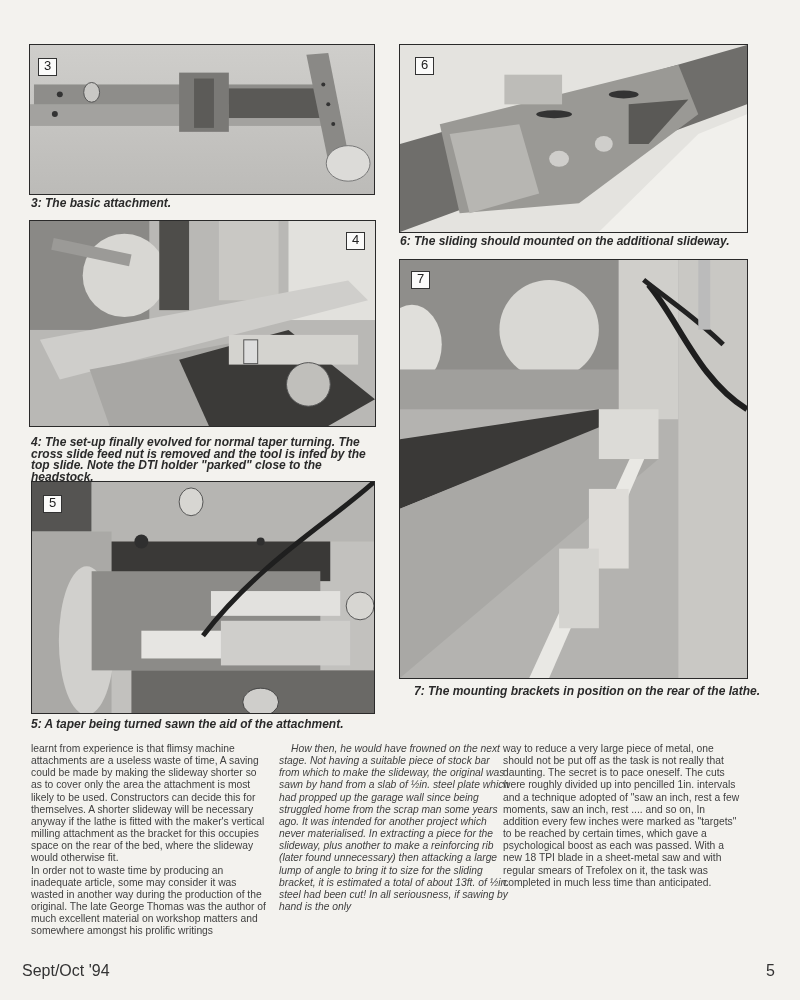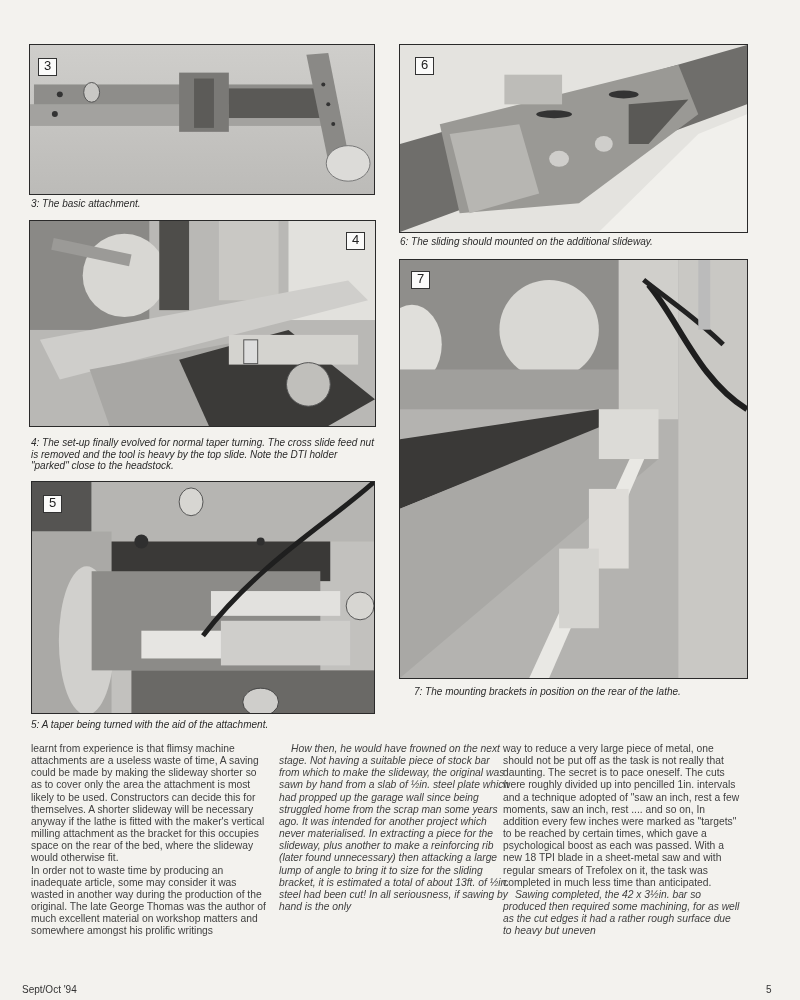--- a/index.html
+++ b/index.html
@@ -1,24 +1,24 @@
 <!DOCTYPE html>
 <html><head>
 <meta charset="utf-8">
 <style>
   html,body{margin:0;padding:0;}
   body{width:800px;height:1000px;background:#f3f2ee;position:relative;overflow:hidden;font-family:"Liberation Sans",sans-serif;color:#3a3a3a;}
   .photo{position:absolute;border:1.5px solid #2a2a2a;overflow:hidden;box-sizing:border-box;}
   .photo svg{display:block;width:100%;height:100%;}
   .fig-num{position:absolute;background:#fbfbfa;border:1.5px solid #333;font-size:13px;line-height:14px;width:17px;height:16px;text-align:center;color:#222;font-family:"Liberation Sans",sans-serif;}
-  .caption{position:absolute;font-style:italic;font-weight:normal;font-size:10px;line-height:11.5px;color:#2a2a2a;}
+  .caption{position:absolute;font-style:italic;font-weight:bold;font-size:12px;line-height:11.5px;color:#2a2a2a;}
   .col{position:absolute;font-size:10.3px;line-height:12.15px;color:#3f3f3f;top:743px;}
   .col p{margin:0;}
   .col p.indent{text-indent:12px;font-style:italic;}
-  .folio{position:absolute;top:984px;font-size:10px;color:#333;}
+  .folio{position:absolute;top:962px;font-size:16px;color:#333;}
 </style>
 </head>
 <body>
 
 <div class="photo" style="left:29px;top:44px;width:346px;height:151px;">
   <svg viewBox="0 0 346 151" preserveAspectRatio="none">
     <defs>
         <linearGradient id="g3" x1="0" y1="0" x2="0" y2="1">
           <stop offset="0" stop-color="#cfcecb"></stop>
           <stop offset="1" stop-color="#bcbbb8"></stop>
@@ -54,21 +54,21 @@
     <rect x="260" y="0" width="87" height="100" fill="#e2e1dd"></rect>
     <polygon points="10,120 320,60 340,80 30,160" fill="#cfcecb"></polygon>
     <polygon points="60,150 220,120 230,207 80,207" fill="#a8a7a4"></polygon>
     <polygon points="150,140 260,110 347,180 300,207 180,207" fill="#3b3a38"></polygon>
     <rect x="200" y="115" width="130" height="30" fill="#d4d3cf"></rect>
     <ellipse cx="280" cy="165" rx="22" ry="22" fill="#c0bfbb" stroke="#555"></ellipse>
     <rect x="215" y="120" width="14" height="24" fill="#ddd" stroke="#555"></rect>
   </svg>
   <div class="fig-num" style="left:316px;top:11px;">4</div>
 </div>
-<div class="caption" style="left:31px;top:437px;width:346px;">4: The set-up finally evolved for normal taper turning.  The cross slide feed nut is removed and the tool is heavy by the top slide. Note the DTI holder "parked" close to the headstock.</div>
+<div class="caption" style="left:31px;top:437px;width:346px;">4: The set-up finally evolved for normal taper turning.  The cross slide feed nut is removed and the tool is infed by the top slide. Note the DTI holder "parked" close to the headstock.</div>
 
 <div class="photo" style="left:31px;top:481px;width:344px;height:233px;">
   <svg viewBox="0 0 344 233" preserveAspectRatio="none">
     <rect width="344" height="233" fill="#c2c1be"></rect>
     <rect x="0" y="0" width="60" height="50" fill="#555452"></rect>
     <rect x="60" y="0" width="284" height="60" fill="#b6b5b2"></rect>
     <rect x="0" y="50" width="80" height="183" fill="#aaa9a6"></rect>
     <rect x="80" y="60" width="220" height="40" fill="#3a3937"></rect>
     <ellipse cx="55" cy="160" rx="28" ry="75" fill="#d1d0cd"></ellipse>
     <rect x="60" y="90" width="230" height="100" fill="#8c8b88"></rect>
@@ -78,21 +78,21 @@
     <rect x="100" y="190" width="244" height="43" fill="#6a6966"></rect>
     <path d="M344,0 C300,40 230,80 172,155" stroke="#1f1f1f" stroke-width="5" fill="none"></path>
     <circle cx="110" cy="60" r="7" fill="#2f2f2f"></circle>
     <circle cx="230" cy="60" r="4" fill="#2f2f2f"></circle>
     <ellipse cx="160" cy="20" rx="12" ry="14" fill="#d7d6d2" stroke="#555"></ellipse>
     <ellipse cx="330" cy="125" rx="14" ry="14" fill="#d7d6d2" stroke="#555"></ellipse>
     <ellipse cx="230" cy="222" rx="18" ry="14" fill="#cfcecb" stroke="#444"></ellipse>
   </svg>
   <div class="fig-num" style="left:11px;top:13px;">5</div>
 </div>
-<div class="caption" style="left:31px;top:719px;width:346px;">5: A taper being turned with the aid of the attachment.</div>
+<div class="caption" style="left:31px;top:719px;width:346px;">5: A taper being turned sawn the aid of the attachment.</div>
 
 <div class="photo" style="left:399px;top:44px;width:349px;height:189px;">
   <svg viewBox="0 0 349 189" preserveAspectRatio="none">
     <rect width="349" height="189" fill="#e4e3df"></rect>
     <polygon points="0,100 349,0 349,60 0,189" fill="#6f6e6b"></polygon>
     <polygon points="40,80 280,20 300,70 180,160 60,170" fill="#9a9995"></polygon>
     <polygon points="50,90 120,80 140,150 70,170" fill="#b7b6b2"></polygon>
     <polygon points="230,60 290,55 250,100 230,100" fill="#5a5956"></polygon>
     <rect x="105" y="30" width="58" height="30" fill="#bdbcb8"></rect>
     <ellipse cx="160" cy="115" rx="10" ry="8" fill="#cfcecb"></ellipse>
@@ -130,17 +130,16 @@
 
 <div class="col" style="left:31px;width:235px;">
   <p>learnt from experience is that flimsy machine attachments are a useless waste of time, A saving could be made by making the slideway shorter so as to cover only the area the attachment is most likely to be used. Constructors can decide this for themselves. A shorter slideway will be necessary anyway if the lathe is fitted with the maker's vertical milling attachment as the bracket for this occupies space on the rear of the bed, where the slideway would otherwise fit.</p>
   <p>In order not to waste time by producing an inadequate article, some may consider it was wasted in another way during the production of the original. The late George Thomas was the author of much excellent material on workshop matters and somewhere amongst his prolific writings</p>
 </div>
 <div class="col" style="left:279px;width:234px;">
   <p class="indent">How then, he would have frowned on the next stage. Not having a suitable piece of stock bar from which to make the slideway, the original was sawn by hand from a slab of ½in. steel plate which had propped up the garage wall since being struggled home from the scrap man some years ago. It was intended for another project which never materialised. In extracting a piece for the slideway, plus another to make a reinforcing rib (later found unnecessary) then attacking a large lump of angle to bring it to size for the sliding bracket, it is estimated a total of about 13ft. of ½in. steel had been cut! In all seriousness, if sawing by hand is the only</p>
 </div>
 <div class="col" style="left:503px;width:238px;">
   <p>way to reduce a very large piece of metal, one should not be put off as the task is not really that daunting. The secret is to pace oneself. The cuts were roughly divided up into pencilled 1in. intervals and a technique adopted of "saw an inch, rest a few moments, saw an inch, rest .... and so on, In addition every few inches were marked as "targets" to be reached by certain times, which gave a psychological boost as each was passed. With a new 18 TPI blade in a sheet-metal saw and with regular smears of Trefolex on it, the task was completed in much less time than anticipated.</p>
-  <p class="indent">Sawing completed, the 42 x 3½in. bar so produced then required some machining, for as well as the cut edges it had a rather rough surface due to heavy but uneven</p>
 </div>
 
 <div class="folio" style="left:22px;">Sept/Oct '94</div>
 <div class="folio" style="left:766px;">5</div>
 
 </body></html>

